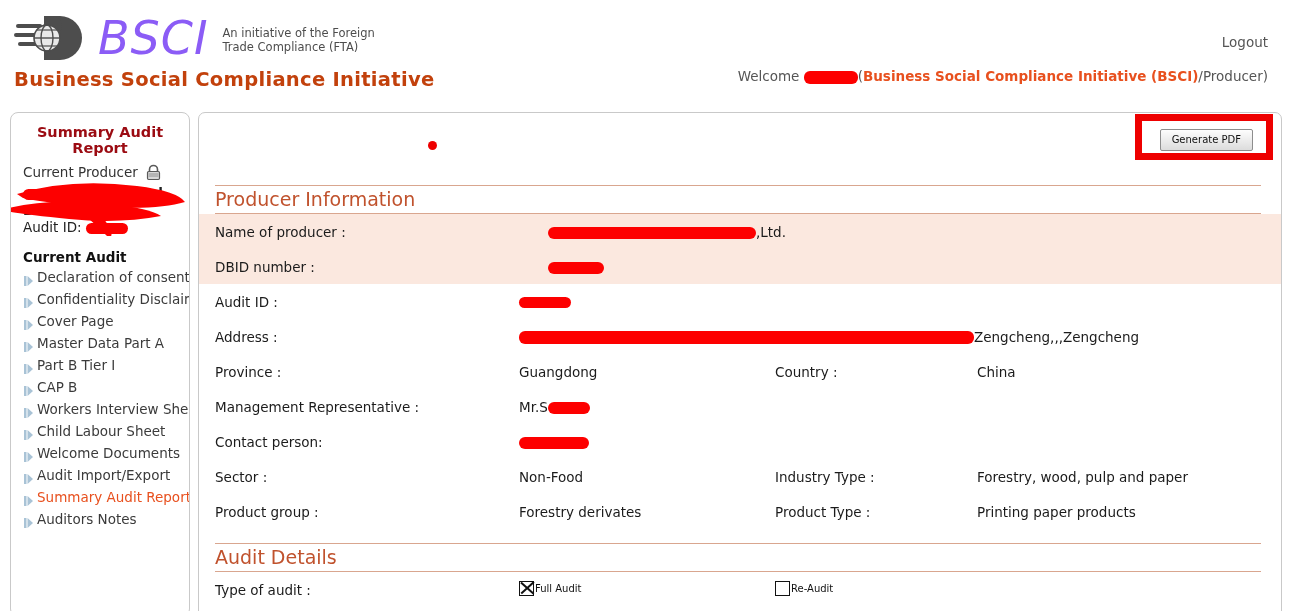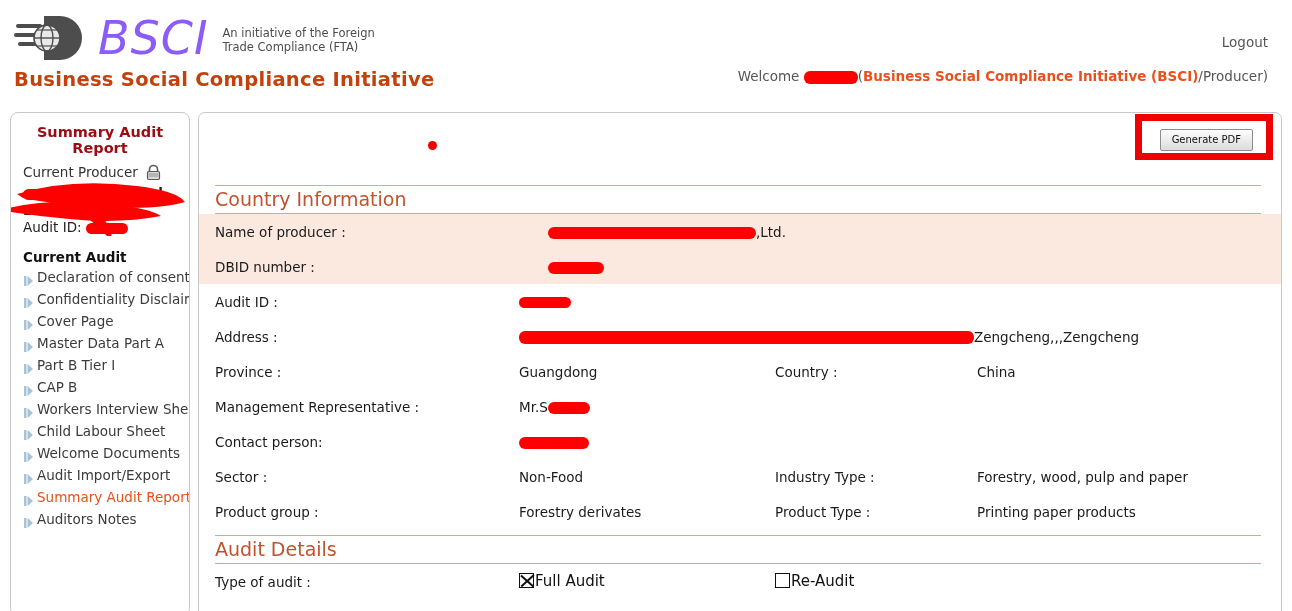--- a/index.html
+++ b/index.html
@@ -132,21 +132,21 @@
     border: 1.6px solid #111; background: #fff;
     vertical-align: -3px; margin-right: 1px; position: relative;
   }
   .cb.checked::before, .cb.checked::after {
     content:""; position:absolute; left:-1px; top:5.5px;
     width:16.5px; height:1.6px; background:#111;
   }
   .cb.checked::before { transform: rotate(42deg); }
   .cb.checked::after  { transform: rotate(-42deg); }
   .cb-wrap { display:inline-flex; align-items:center; }
-  .cb-lbl { font-size:15px; color:#111; }
+  .cb-lbl { font-size:10px; color:#111; }
 </style>
 </head>
 <body>
 
 <div id="page">
 
   <div id="header">
 
     <div id="logo-block">
       <div class="logo-row">
@@ -266,21 +266,21 @@
               <polygon points="3.5,0 9,5 3.5,10" fill="#a9c3d6"></polygon>
             </svg></span><span>Auditors Notes</span></div>
       </div>
 
   </div>
 
   <div id="content">
 
     <button id="pdf-btn">Generate PDF</button>
 
-    <div class="section-hd" style="margin-top:72px;">Country Information</div>
+    <div class="section-hd" style="margin-top:72px;">Producer Information</div>
 
     <div class="rows">
 
       <div class="row highlight">
         <div class="cell-label">Name of producer :</div>
         <div class="cell-value-wide">
           <span class="redact" style="width:208px;height:12px;"></span><span>,Ltd.</span>
         </div>
       </div>
 
@@ -334,21 +334,21 @@
       </div>
 
       <div class="row">
         <div class="cell-label">Product group :</div>
         <div class="cell-value">Forestry derivates</div>
         <div class="cell-label2">Product Type :</div>
         <div class="cell-value2">Printing paper products</div>
       </div>
     </div>
 
-    <div class="section-hd" style="margin-top:6px;">Audit Details</div>
+    <div class="section-hd" style="margin-top:14px;">Audit Details</div>
 
     <div class="rows">
       <div class="row">
         <div class="cell-label">Type of audit :</div>
         <div class="cell-value">
           <span class="cb-wrap">
             <span class="cb checked"></span>
             <span class="cb-lbl">Full Audit</span>
           </span>
         </div>

